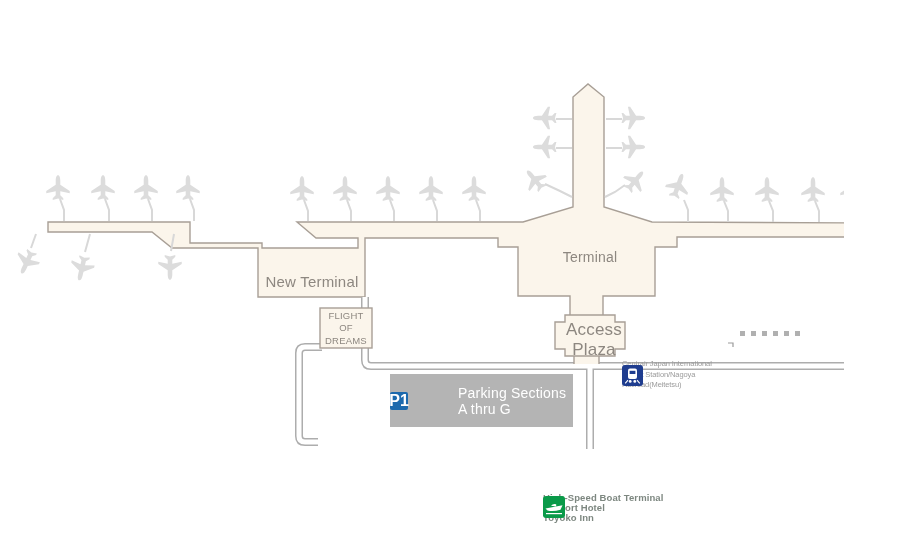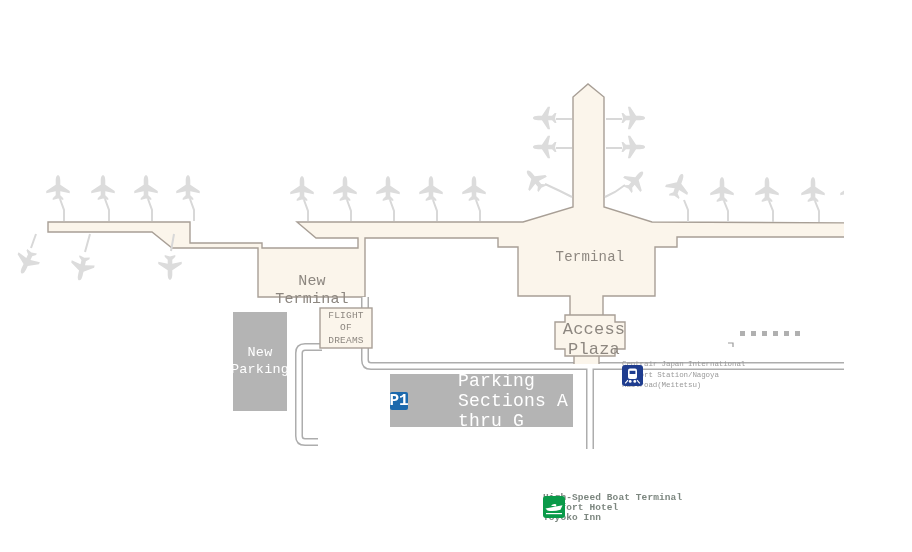--- a/index.html
+++ b/index.html
@@ -1,18 +1,18 @@
 <!DOCTYPE html>
 <html style="--terminal-fill: #fbf5eb; --terminal-border: #a89f96; --road-gray: #adadad; --plane-gray: #dcdcdc; --bridge-gray: #d8d8d8; --parking-gray: #b4b4b4; --label-gray: #8d8780; --rail-gray: #9b9b9b; --boat-text: #7d8780; --dash-gray: #b0b0b0; --p1-blue: #1c69ad; --p2-red: #c81a4b; --train-navy: #1f3d8f; --boat-green: #0a9a49;"><head>
 <meta charset="utf-8">
 <style>
   html,body{margin:0;padding:0;background:#fff;}
   .stage{
     position:relative;width:844px;height:552px;background:#ffffff;overflow:hidden;
-    font-family:Liberation Mono, monospace;
+    font-family:Liberation Sans, sans-serif;
   }
   .stage svg{position:absolute;left:0;top:0;}
   .lbl{
     position:absolute;color:var(--label-gray);white-space:pre-line;text-align:center;
     letter-spacing:.2px;line-height:1.2;
   }
   .lbl-terminal{left:540px;top:249px;width:100px;font-size:14px;}
   .lbl-new-terminal{left:262px;top:273px;width:100px;font-size:15px;}
   .lbl-fod{left:320px;top:310px;width:52px;font-size:9.5px;line-height:1.3;letter-spacing:.2px;}
   .lbl-access{left:558px;top:320px;width:72px;font-size:17px;line-height:1.15;}
@@ -24,21 +24,21 @@
   .pbox{
     position:absolute;top:374px;width:183px;height:53px;background:var(--parking-gray);
     display:flex;align-items:center;justify-content:center;gap:6px;color:#fff;
   }
   .pbox-1{left:390px;} .pbox-2{left:603px;}
   .pbadge{
     width:18px;height:18px;border-radius:2px;color:#fff;font-weight:bold;font-size:16px;
     display:flex;align-items:center;justify-content:center;flex:0 0 auto;
   }
   .pbadge-1{background:var(--p1-blue);} .pbadge-2{background:var(--p2-red);}
-  .ptext{font-size:18px;letter-spacing:.2px;padding-left:44px;}
+  .ptext{font-size:14px;letter-spacing:.2px;padding-left:44px;}
   .infoblock{position:absolute;display:flex;align-items:flex-start;gap:5px;margin-top:39px;}
   .rail-block{left:622px;top:326px;}
   .rail-icon{width:21px;height:21px;flex:0 0 auto;}
   .rail-text{font-size:7.5px;line-height:10.5px;color:var(--rail-gray);white-space:pre-line;letter-spacing:-.1px;margin-top:-6px;}
   .boat-block{left:543px;top:457px;}
   .boat-icon{width:22px;height:22px;flex:0 0 auto;}
   .boat-text{font-size:9.5px;line-height:10px;color:var(--boat-text);white-space:pre-line;letter-spacing:.1px;margin-top:-3px;font-weight:bold;}
 </style>
 </head>
 <body>
@@ -141,24 +141,20 @@
   </svg>
 
   <div class="lbl lbl-terminal">Terminal</div>
   <div class="lbl lbl-new-terminal">New Terminal</div>
   <div class="lbl lbl-fod">FLIGHT
 OF
 DREAMS</div>
   <div class="lbl lbl-access">Access
 Plaza</div>
 
-  <div class="box-new-parking">
-    <span>New
-Parking</span>
-  </div>
 
   <div class="pbox pbox-1">
     <span class="pbadge pbadge-1">P1</span>
     <span class="ptext">Parking Sections A thru G</span>
   </div>
 
   <div class="infoblock rail-block">
     <svg class="rail-icon" viewBox="0 0 21 21">
       <rect x="0" y="0" width="21" height="21" rx="3" style="fill:var(--train-navy)"></rect>
       <rect x="6" y="3.5" width="9" height="10.5" rx="2" fill="#fff"></rect>

